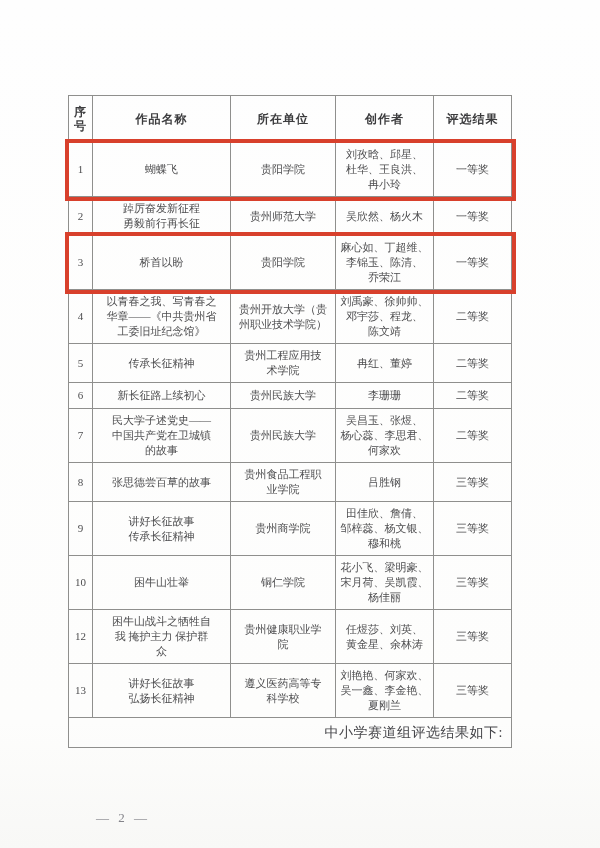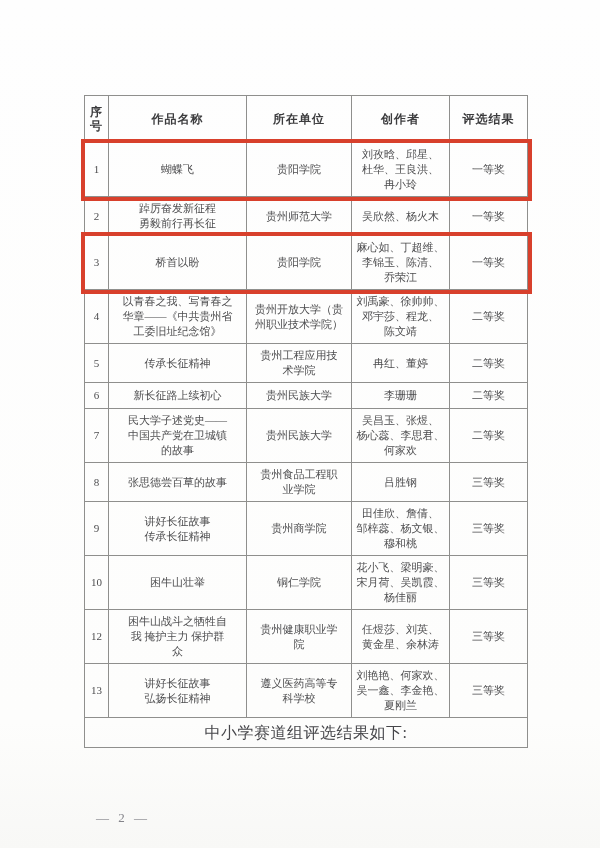--- a/index.html
+++ b/index.html
@@ -14,21 +14,21 @@
     position: relative;
     overflow: hidden;
   }
   .page {
     position: absolute;
     inset: 0;
     background: linear-gradient(180deg, #fefefe 0%, #fdfdfc 85%, #f8f8f6 100%);
   }
   table.results-table {
     position: absolute;
-    left: 84px;
+    left: 68px;
     top: 95px;
     width: 443px;
     border-collapse: collapse;
     table-layout: fixed;
   }
   .results-table th,
   .results-table td {
     border: 1px solid #8f8f8d;
     text-align: center;
     vertical-align: middle;
@@ -56,23 +56,23 @@
     padding: 4px 1px;
   }
   .results-table tbody tr {
     height: 26px;
   }
   .results-table tbody tr.highlighted {
     outline: 4px solid #d8402c;
     outline-offset: 0px;
   }
   .results-table tfoot td {
-    text-align: center;
+    text-align: right;
     padding: 7px 8px;
-    font-size: 16px;
+    font-size: 14px;
     letter-spacing: 0.5px;
     color: #46464a;
   }
   .page-number {
     position: absolute;
     left: 96px;
     top: 810px;
     font-size: 13px;
     color: #84848a;
     letter-spacing: 3px;

